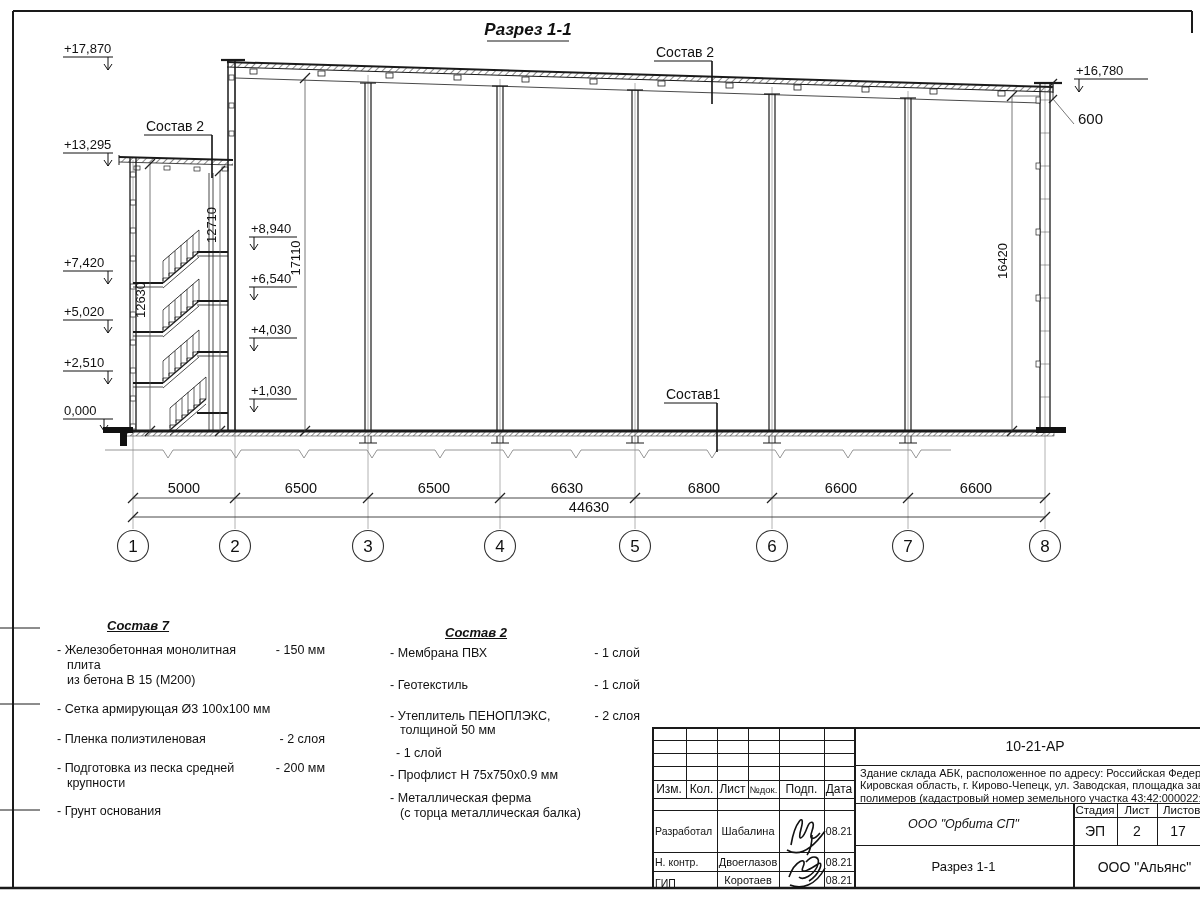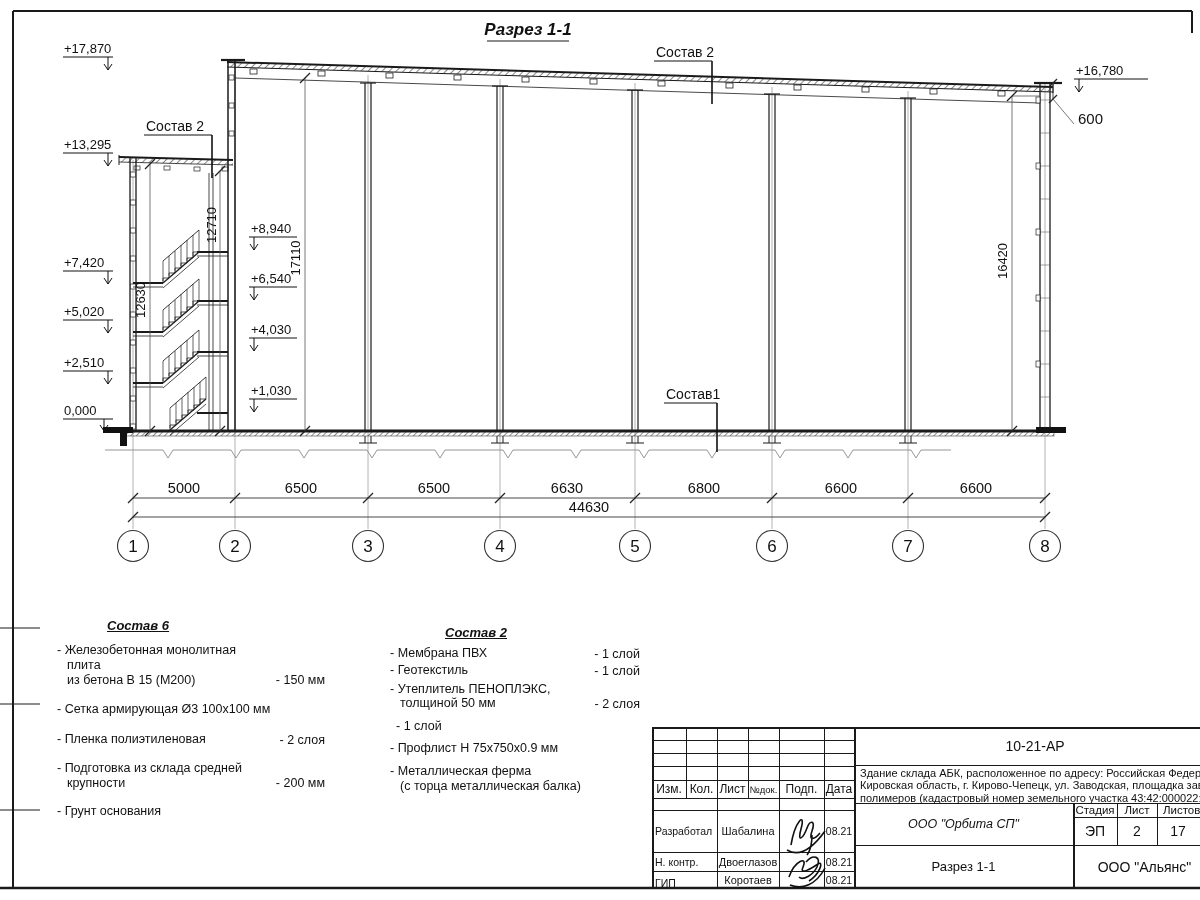--- a/index.html
+++ b/index.html
@@ -13,21 +13,21 @@
   .ttl{font-size:17px;font-style:italic;font-weight:bold}
   .call{font-size:14px}
   .ln{stroke:#1a1a1a;fill:none}
   .axis{stroke:#9e9e9e;stroke-width:.8;fill:none}
   .dim{stroke:#333;stroke-width:.9;fill:none}
   .sl{stroke:#222;stroke-width:1.3;fill:none}
   .thin{stroke:#555;stroke-width:.8;fill:none}
   .mk{stroke:#111;stroke-width:1;fill:none}
   .note{position:absolute;font-size:12.5px}
   .note-title{font-style:italic;font-weight:bold;font-size:13px;text-decoration:underline;margin-bottom:10px}
-  .note-item{display:flex;justify-content:space-between;align-items:flex-end}
+  .note-item{display:flex;justify-content:space-between;}
   .note-name{white-space:pre-line;padding-left:10px;text-indent:-10px;line-height:1.18}
   .note-val{white-space:nowrap;padding-left:6px}
   .tb-l{position:absolute;background:#1a1a1a}
   .cell{position:absolute;display:flex;align-items:center;justify-content:center;overflow:hidden;white-space:nowrap}
 </style>
 </head>
 <body>
 
 <svg width="1200" height="900" viewBox="0 0 1200 900" style="position:absolute;left:0;top:0">
   <defs>
@@ -430,56 +430,56 @@
         <text x="908" y="552" text-anchor="middle" class="t17">7</text>
       </g>
     <g>
         <circle cx="1045" cy="546" r="15.5" fill="#fff" stroke="#333" stroke-width="1.1"></circle>
         <text x="1045" y="552" text-anchor="middle" class="t17">8</text>
       </g>
   </g>
 </svg>
 
 <div class="note" style="left:57px;top:618px;width:268px">
-  <div class="note-title" style="margin-left:50px;display:inline-block">Состав 6</div>
+  <div class="note-title" style="margin-left:50px;display:inline-block">Состав 7</div>
   <div class="note-item" style="margin-top:0">
       <div class="note-name">- Железобетонная  монолитная плита
 из бетона В 15 (М200)</div>
       <div class="note-val">- 150 мм</div>
     </div>
   <div class="note-item" style="margin-top:15px">
       <div class="note-name">- Сетка армирующая Ø3 100х100 мм</div>
       <div class="note-val"></div>
     </div>
   <div class="note-item" style="margin-top:15px">
       <div class="note-name">- Пленка полиэтиленовая</div>
       <div class="note-val">-  2 слоя</div>
     </div>
   <div class="note-item" style="margin-top:14px">
-      <div class="note-name">- Подготовка из склада средней
+      <div class="note-name">- Подготовка из песка средней
 крупности</div>
       <div class="note-val">- 200 мм</div>
     </div>
   <div class="note-item" style="margin-top:14px">
       <div class="note-name">- Грунт основания</div>
       <div class="note-val"></div>
     </div>
 </div>
 
 <div class="note" style="left:390px;top:625px;width:250px">
   <div class="note-title" style="margin-left:55px;display:inline-block;margin-bottom:6px">Состав 2</div>
   <div class="note-item" style="margin-top:0">
       <div class="note-name">- Мембрана ПВХ</div>
       <div class="note-val">- 1 слой</div>
     </div>
-  <div class="note-item" style="margin-top:2px">
+  <div class="note-item" style="margin-top:17px">
       <div class="note-name">- Геотекстиль</div>
       <div class="note-val">- 1 слой</div>
     </div>
-  <div class="note-item" style="margin-top:4px">
+  <div class="note-item" style="margin-top:16px">
       <div class="note-name">- Утеплитель ПЕНОПЛЭКС,
 толщиной 50 мм</div>
       <div class="note-val">- 2 слоя</div>
     </div>
   <div class="note-item" style="margin-top:8px">
       <div class="note-val">- 1 слой</div>
     </div>
   <div class="note-item" style="margin-top:8px">
       <div class="note-name">- Профлист Н 75х750х0.9 мм</div>
       <div class="note-val"></div>

